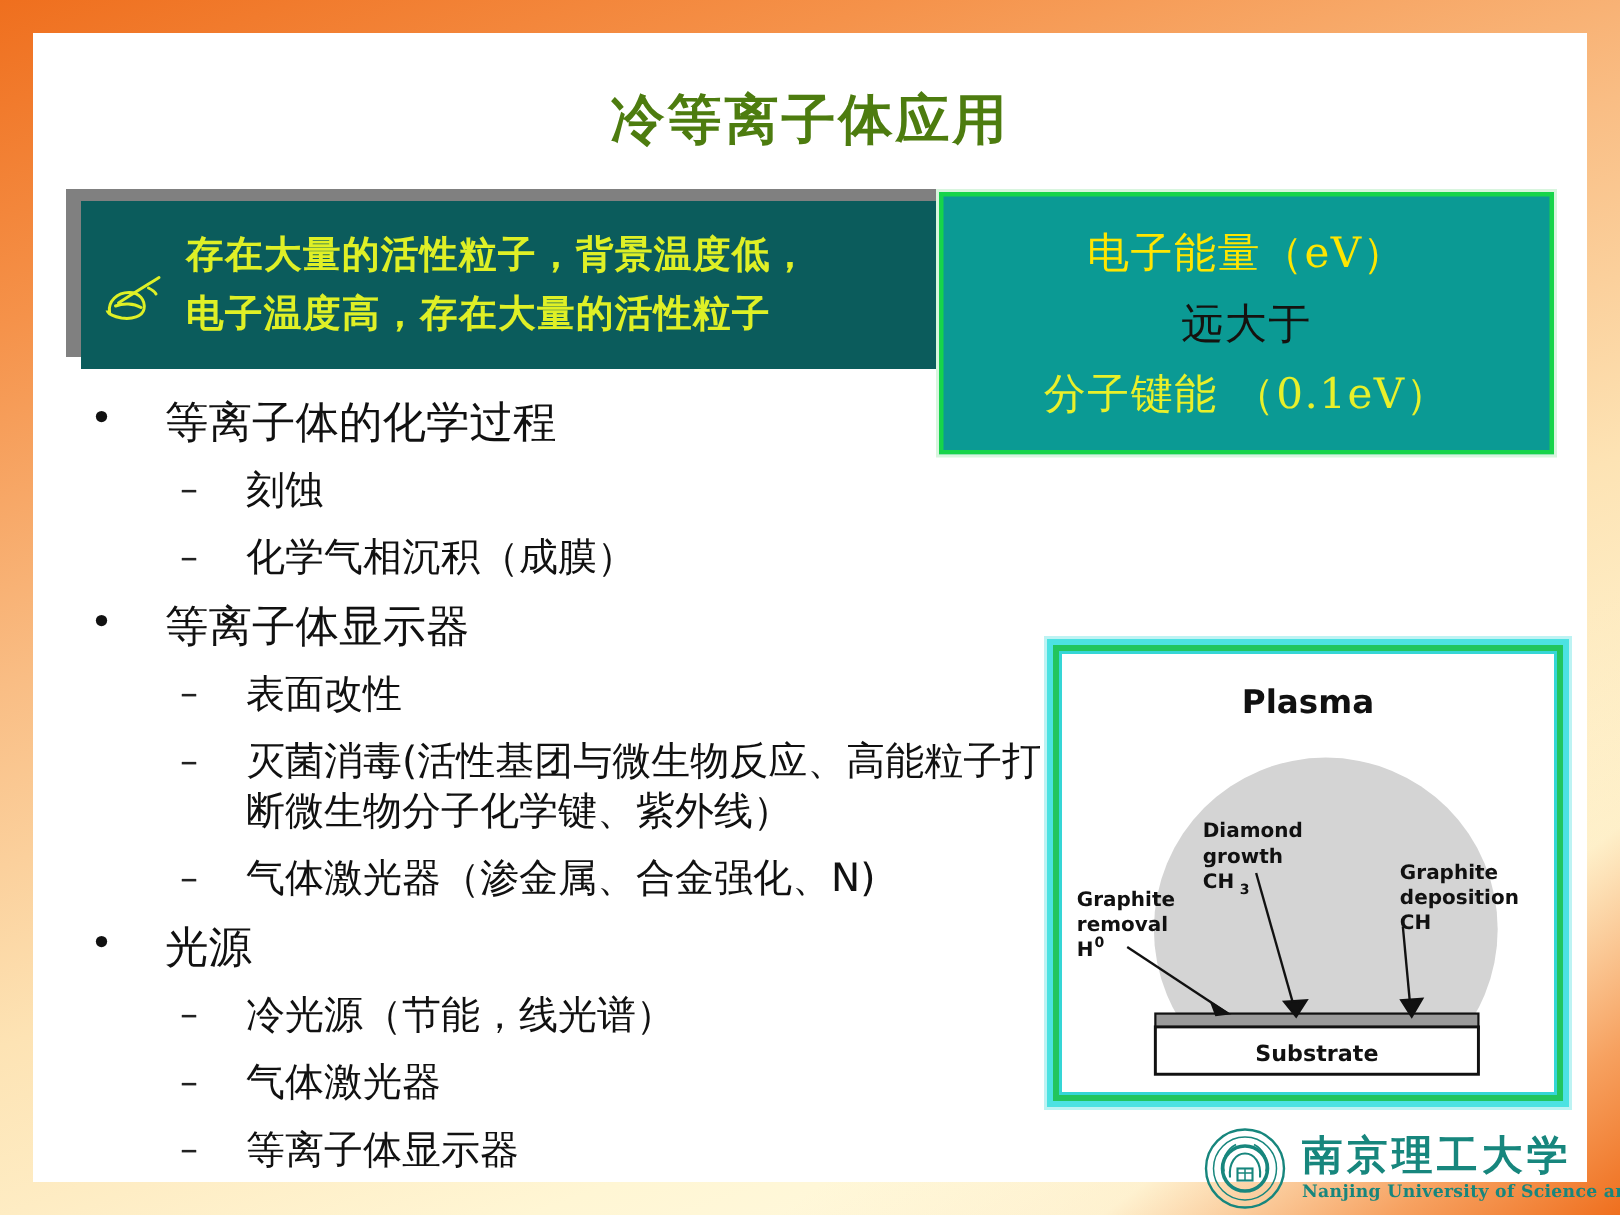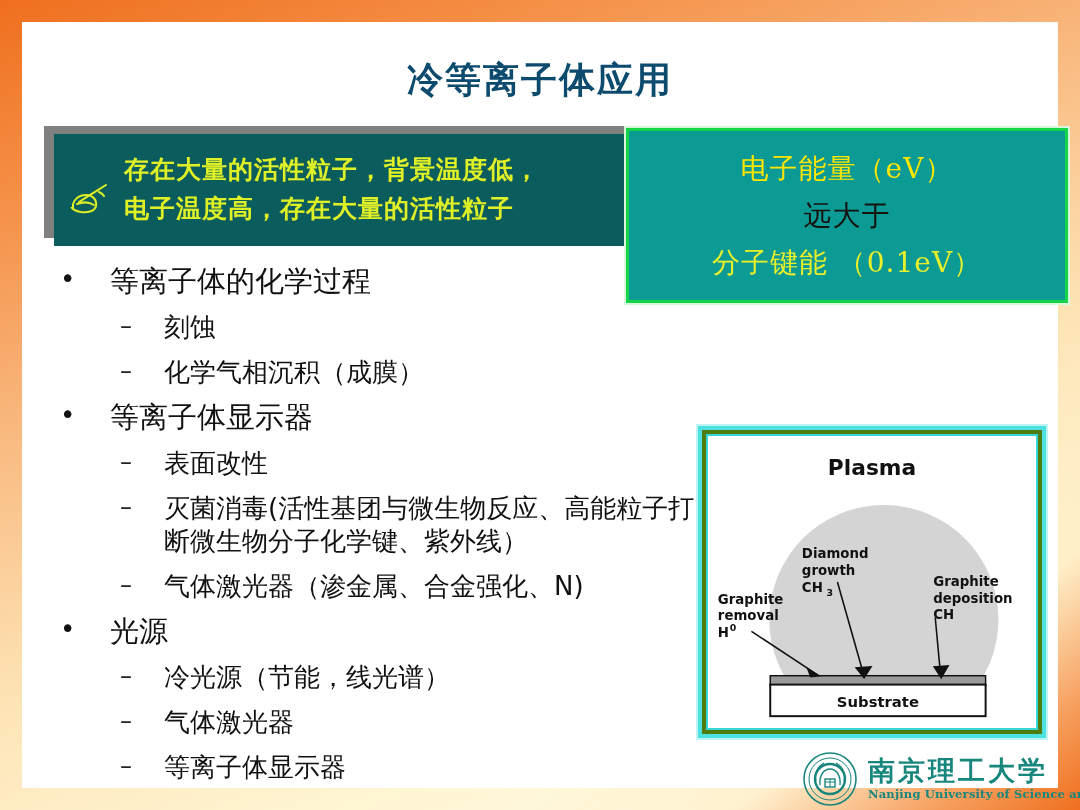--- a/index.html
+++ b/index.html
@@ -30,21 +30,21 @@
   #canvas {                
     position:absolute; left:22px; top:22px;
     width:1036px; height:766px;
     background:#ffffff;
   }
 
   
   #title {
     position:absolute; left:0; top:34px; width:1036px;
     text-align:center;
-    font-size:36px; font-weight:bold; color:#0c4a6e;
+    font-size:36px; font-weight:bold; color:#4d7c0f;
     letter-spacing:2px;
     font-family:"DejaVu Sans","Liberation Sans",sans-serif;
   }
 
   
   #callout-shadow {
     position:absolute; left:22px; top:104px;
     width:586px; height:112px;
     background:#808080;
   }
@@ -62,21 +62,21 @@
   #callout-text {
     color:#dff026; font-size:25px; font-weight:bold; line-height:1.55;
     letter-spacing:1px;
     font-family:"DejaVu Sans","Liberation Sans",sans-serif;
   }
   #callout-text div { white-space:nowrap; }
 
   
   #energy-box {
     position:absolute; left:604px; top:106px;
-    width:442px; height:175px;
+    width:410px; height:175px;
     background:#0b9a94;
     border:3px solid #16d44a;
     outline:2px solid #d8f5de;
     display:flex; flex-direction:column;
     align-items:center; justify-content:center;
     gap:9px;
     font-family:"DejaVu Serif","Liberation Serif",serif;
   }
   .energy-line { font-size:28px; letter-spacing:1px; white-space:nowrap; }
   .energy-yellow  { color:#ffe600; }
@@ -104,21 +104,21 @@
   }
   .lvl2 .mk {
     flex:0 0 44px; font-size:24px; color:#222;
   }
   .lvl2 .tx { max-width:545px; }
 
   
   #diagram {
     position:absolute; left:676px; top:404px;
     width:348px; height:312px;
-    background:#4d7c0f;
+    background:#22c55e;
     border:4px solid #4ce2e2;
     outline:2px solid #bdf3f3;
   }
   #diagram-inner {
     position:absolute; inset:4px;
     border:2px solid #35d6d6;
     background:#ffffff;
   }
   #diagram-svg { position:absolute; inset:0; width:100%; height:100%; }
   .dg-title {

